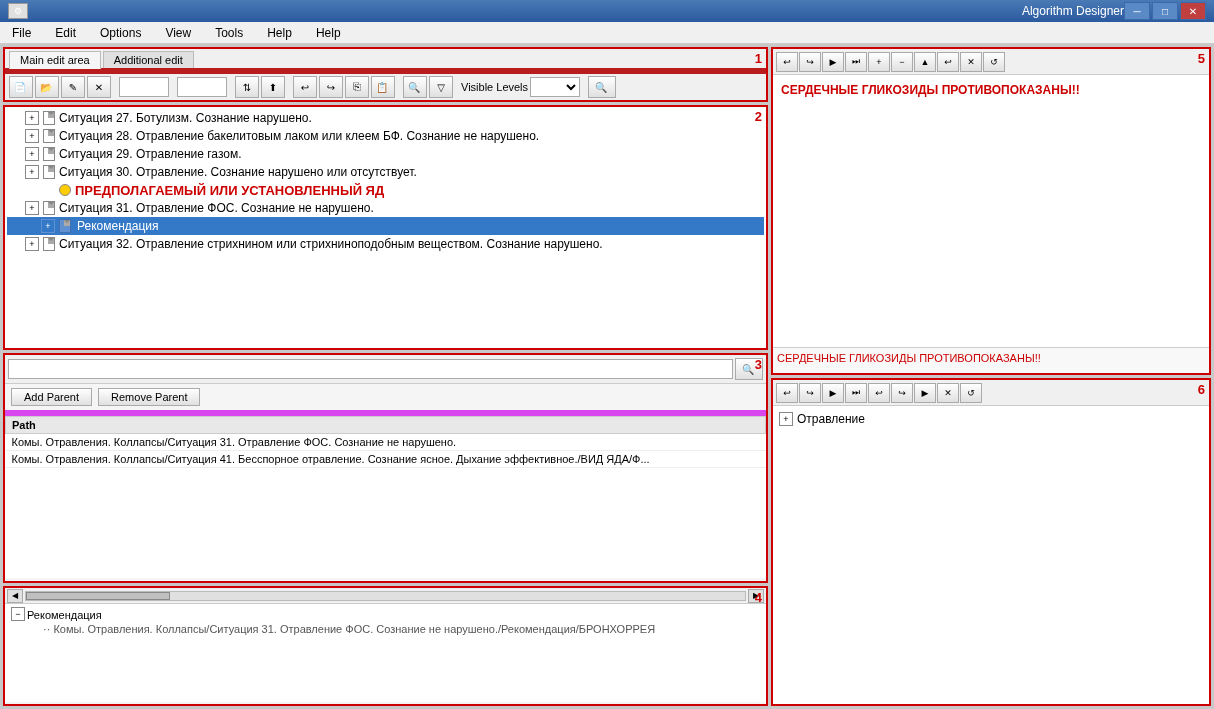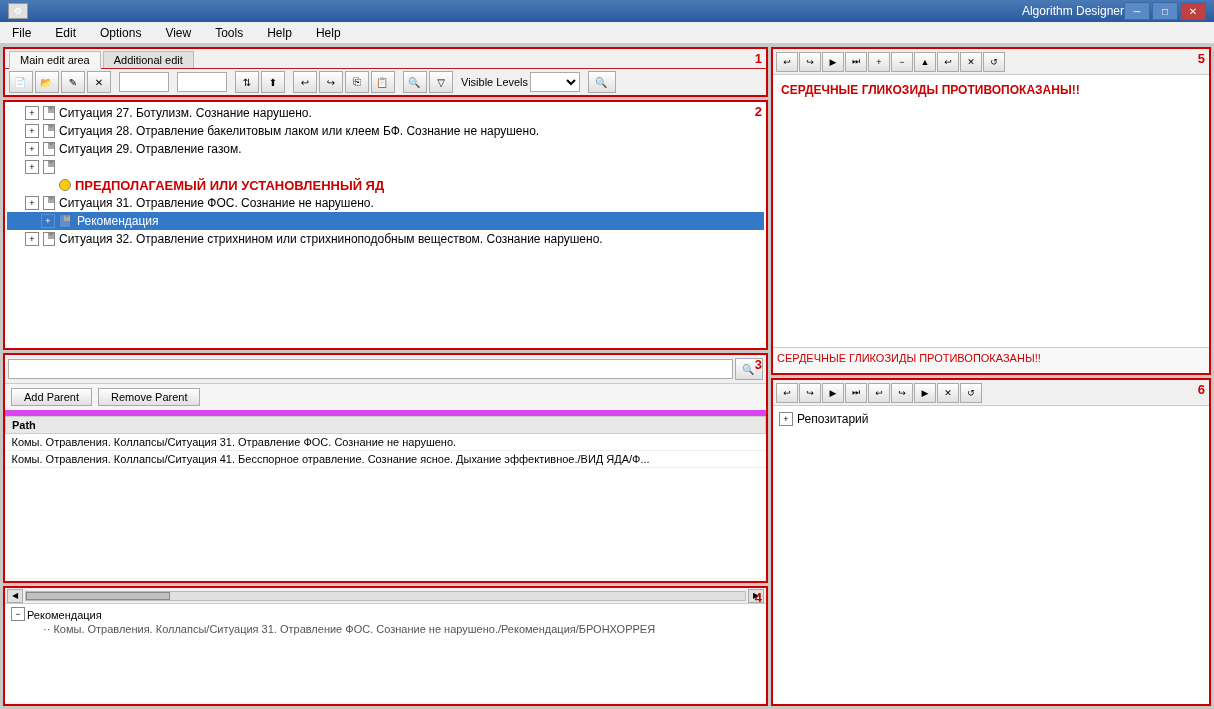--- a/index.html
+++ b/index.html
@@ -92,21 +92,21 @@
     }
 
     
     .panel-1 {
       flex-shrink: 0;
     }
 
     .tabs-row {
       display: flex;
       background: #f0f0f0;
-      border-bottom: 1px solid #b91c1c;
+      border-bottom: 6px solid #b91c1c;
       padding: 2px 4px 0;
     }
     .tab {
       padding: 2px 10px;
       border: 1px solid #bbb;
       border-bottom: none;
       background: #e0e0e0;
       cursor: pointer;
       font-size: 11px;
       margin-right: 2px;
@@ -488,20 +488,21 @@
             </span>
           <span class="tree-label">Ситуация 29. Отравление газом.</span>
         </div>
 
         <div class="tree-item">
           <span class="tree-indent"></span>
           <span class="tree-expand">+</span>
           <span class="tree-icon">
               <div class="tree-icon-doc"></div>
             </span>
+          <span class="tree-label">Ситуация 30. Отравление. Сознание нарушено или отсутствует.</span>
         </div>
 
         <div class="tree-item">
           <span class="tree-indent"></span>
           <span class="tree-indent"></span>
           <span class="tree-expand-placeholder"></span>
           <span class="tree-icon">
               <div class="tree-icon-circle"></div>
             </span>
           <span class="tree-label" style="color:#cc0000;font-weight:bold;font-size:13px;">ПРЕДПОЛАГАЕМЫЙ ИЛИ УСТАНОВЛЕННЫЙ ЯД</span>
@@ -628,20 +629,20 @@
         <div class="rt-btn">↩</div>
         <div class="rt-btn">↪</div>
         <div class="rt-btn">▶</div>
         <div class="rt-btn">✕</div>
         <div class="rt-btn">↺</div>
       </div>
 
       <div class="right-tree-content">
         <div class="r-tree-item">
           <span class="r-tree-expand">+</span>
-          <span style="font-size:12px;">Репозитарий</span>
+          <span style="font-size:12px;">Отравление</span>
         </div>
       </div>
     </div>
 
   </div>
 
 </div>
 
 </body></html>

